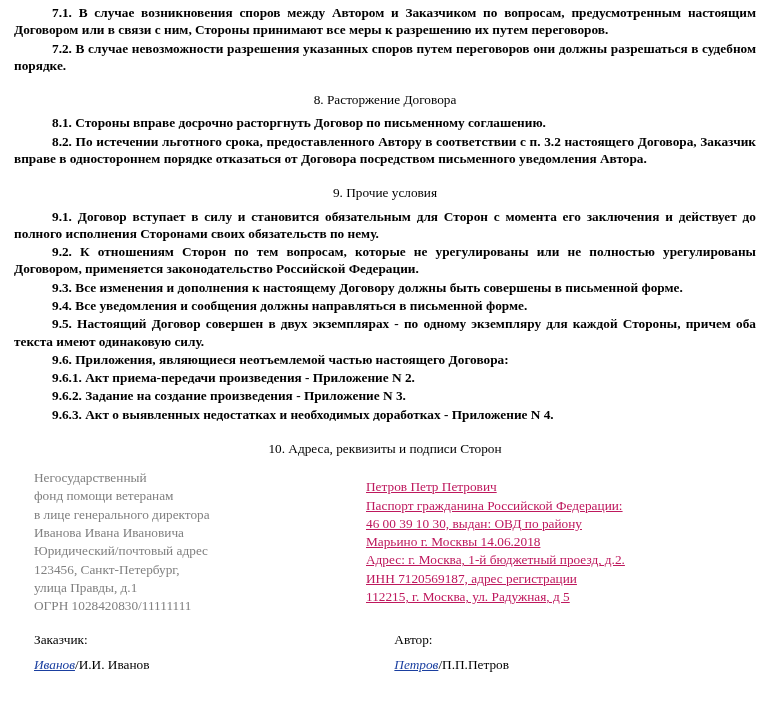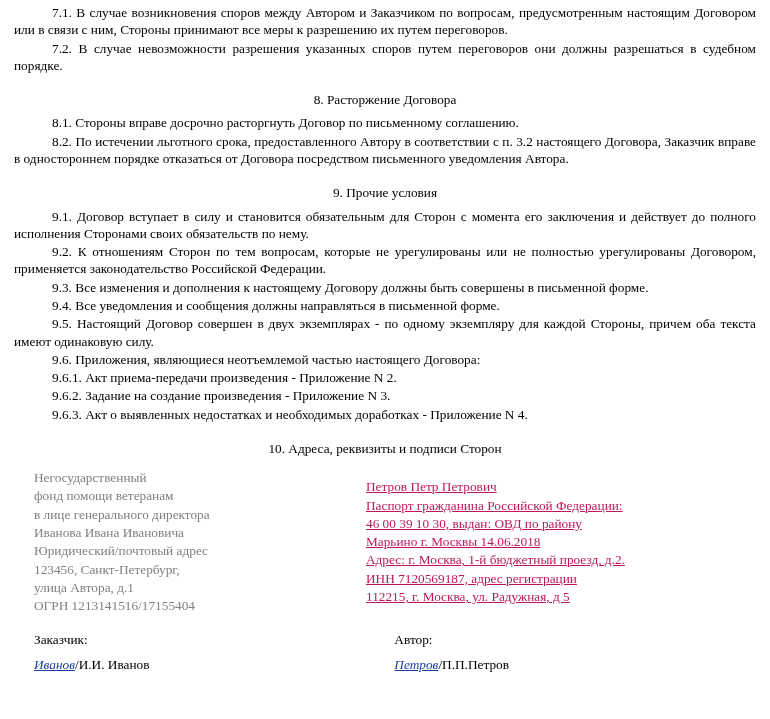--- a/index.html
+++ b/index.html
@@ -25,20 +25,21 @@
   .section-head {
     text-align: center;
     margin: 0;
     padding: 4px 0 6px 0;
   }
   p.body-par {
     margin: 0;
     padding: 0 0 1px 0;
     text-align: justify;
     text-indent: 38px;
+    font-weight: bold;
   }
   p.body-par.nojust {
     text-align: left;
   }
   .spacer-md { height: 12px; }
 
   
   .sig-wrap {
     display: flex;
     padding-top: 6px;
@@ -125,22 +126,22 @@
   <div class="section-head">10. Адреса, реквизиты и подписи Сторон</div>
 
   <div class="sig-wrap">
     <div class="sig-col left">
       <p class="sig-line">Негосударственный</p>
       <p class="sig-line">фонд помощи ветеранам</p>
       <p class="sig-line">в лице генерального директора</p>
       <p class="sig-line">Иванова Ивана Ивановича</p>
       <p class="sig-line">Юридический/почтовый адрес</p>
       <p class="sig-line">123456, Санкт-Петербург,</p>
-      <p class="sig-line">улица Автора, д.1</p>
-      <p class="sig-line">ОГРН 1213141516/17155404</p>
+      <p class="sig-line">улица Правды, д.1</p>
+      <p class="sig-line">ОГРН 1028420830/11111111</p>
     </div>
     <div class="sig-col right">
       <p class="sig-line">Петров Петр Петрович</p>
       <p class="sig-line">Паспорт гражданина Российской Федерации:</p>
       <p class="sig-line">46 00 39 10 30, выдан: ОВД по району</p>
       <p class="sig-line">Марьино г. Москвы 14.06.2018</p>
       <p class="sig-line">Адрес: г. Москва, 1-й бюджетный проезд, д.2.</p>
       <p class="sig-line">ИНН 7120569187, адрес регистрации</p>
       <p class="sig-line">112215, г. Москва, ул. Радужная, д 5</p>
     </div>

